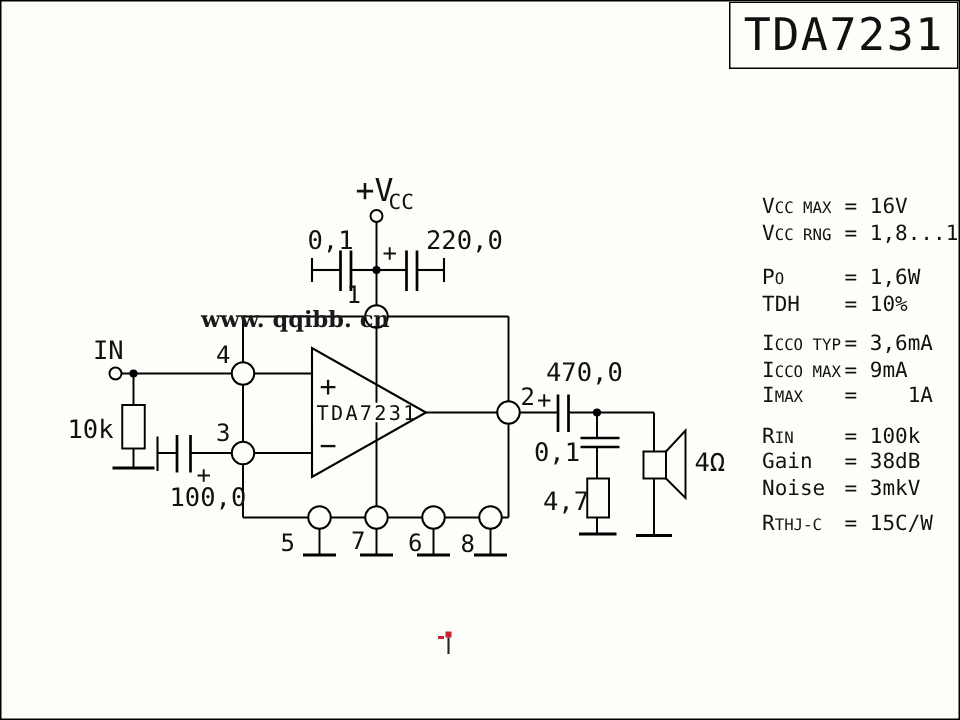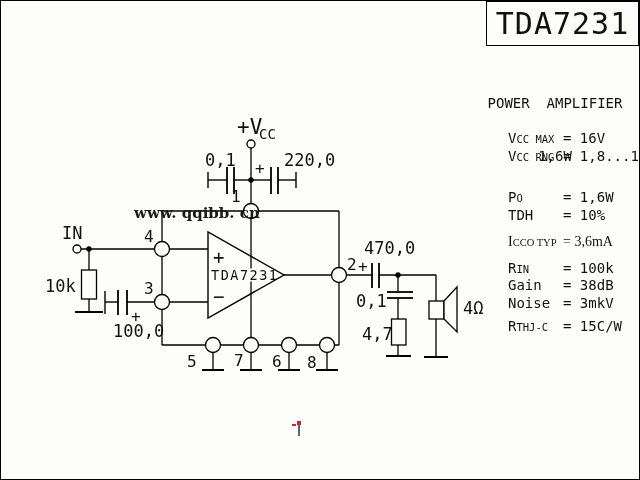--- a/index.html
+++ b/index.html
@@ -18,21 +18,21 @@
   .title-box .part{font-size:30px;letter-spacing:1px;font-weight:400;white-space:pre;}
   .subtitle{
     position:absolute;left:468px;top:62px;width:172px;text-align:center;
     font-size:14px;line-height:16px;white-space:pre;
   }
   .subtitle .pw{display:block;}
   .subtitle .wt{display:block;margin-top:5px;}
   
   .specs{position:absolute;left:507px;top:129px;width:133px;font-size:14px;}
   .spec-group{margin:0;}
-  .g2{margin-top:24px;} .g3{margin-top:9px;font-family:Liberation Serif, serif;} .g4{margin-top:9px;} .g5{margin-top:6px;}
+  .g2{margin-top:12px;} .g3{margin-top:9px;} .g4{margin-top:9px;} .g5{margin-top:6px;}
   .spec-line{height:17.5px;line-height:17.5px;white-space:pre;}
   .spec-line .name{display:inline-block;min-width:55px;white-space:pre;}
   .spec-line .sub{font-size:10.5px;letter-spacing:0;}
   .spec-line .tail{white-space:pre;}
   text{font-family:"DejaVu Sans Mono", monospace;}
   .wm{font-family:"DejaVu Serif", serif;font-weight:bold;}
 </style>
 </head>
 <body>
 
@@ -171,36 +171,34 @@
       <text x="186" y="366" font-size="16">5</text>
       <text x="233" y="365" font-size="16">7</text>
       <text x="271" y="366" font-size="16">6</text>
       <text x="306" y="367" font-size="16">8</text>
     </g>
   </svg>
 
   <div class="title-box">
     <span class="part">TDA7231</span>
   </div>
-  <div class="subtitle">
-    <span class="pw">POWER  AMPLIFIER</span>
-    <span class="wt">1,6W</span>
-  </div>
 
   <div class="specs">
     <div class="spec-group g1">
       <div class="spec-line"><span class="name"><span>V</span><span class="sub">CC MAX</span></span><span class="tail">= 16V</span></div>
       <div class="spec-line"><span class="name"><span>V</span><span class="sub">CC RNG</span></span><span class="tail">= 1,8...15V</span></div>
     </div>
     <div class="spec-group g2">
       <div class="spec-line"><span class="name"><span>P</span><span class="sub">O</span></span><span class="tail">= 1,6W</span></div>
       <div class="spec-line"><span class="name"><span>TDH</span><span class="sub"></span></span><span class="tail">= 10%</span></div>
     </div>
     <div class="spec-group g3">
       <div class="spec-line"><span class="name"><span>I</span><span class="sub">CCO TYP</span></span><span class="tail">= 3,6mA</span></div>
+      <div class="spec-line"><span class="name"><span>I</span><span class="sub">CCO MAX</span></span><span class="tail">= 9mA</span></div>
+      <div class="spec-line"><span class="name"><span>I</span><span class="sub">MAX</span></span><span class="tail">=    1A</span></div>
     </div>
     <div class="spec-group g4">
       <div class="spec-line"><span class="name"><span>R</span><span class="sub">IN</span></span><span class="tail">= 100k</span></div>
       <div class="spec-line"><span class="name"><span>Gain</span><span class="sub"></span></span><span class="tail">= 38dB</span></div>
       <div class="spec-line"><span class="name"><span>Noise</span><span class="sub"></span></span><span class="tail">= 3mkV</span></div>
     </div>
     <div class="spec-group g5">
       <div class="spec-line"><span class="name"><span>R</span><span class="sub">THJ-C</span></span><span class="tail">= 15C/W</span></div>
     </div>
   </div>

